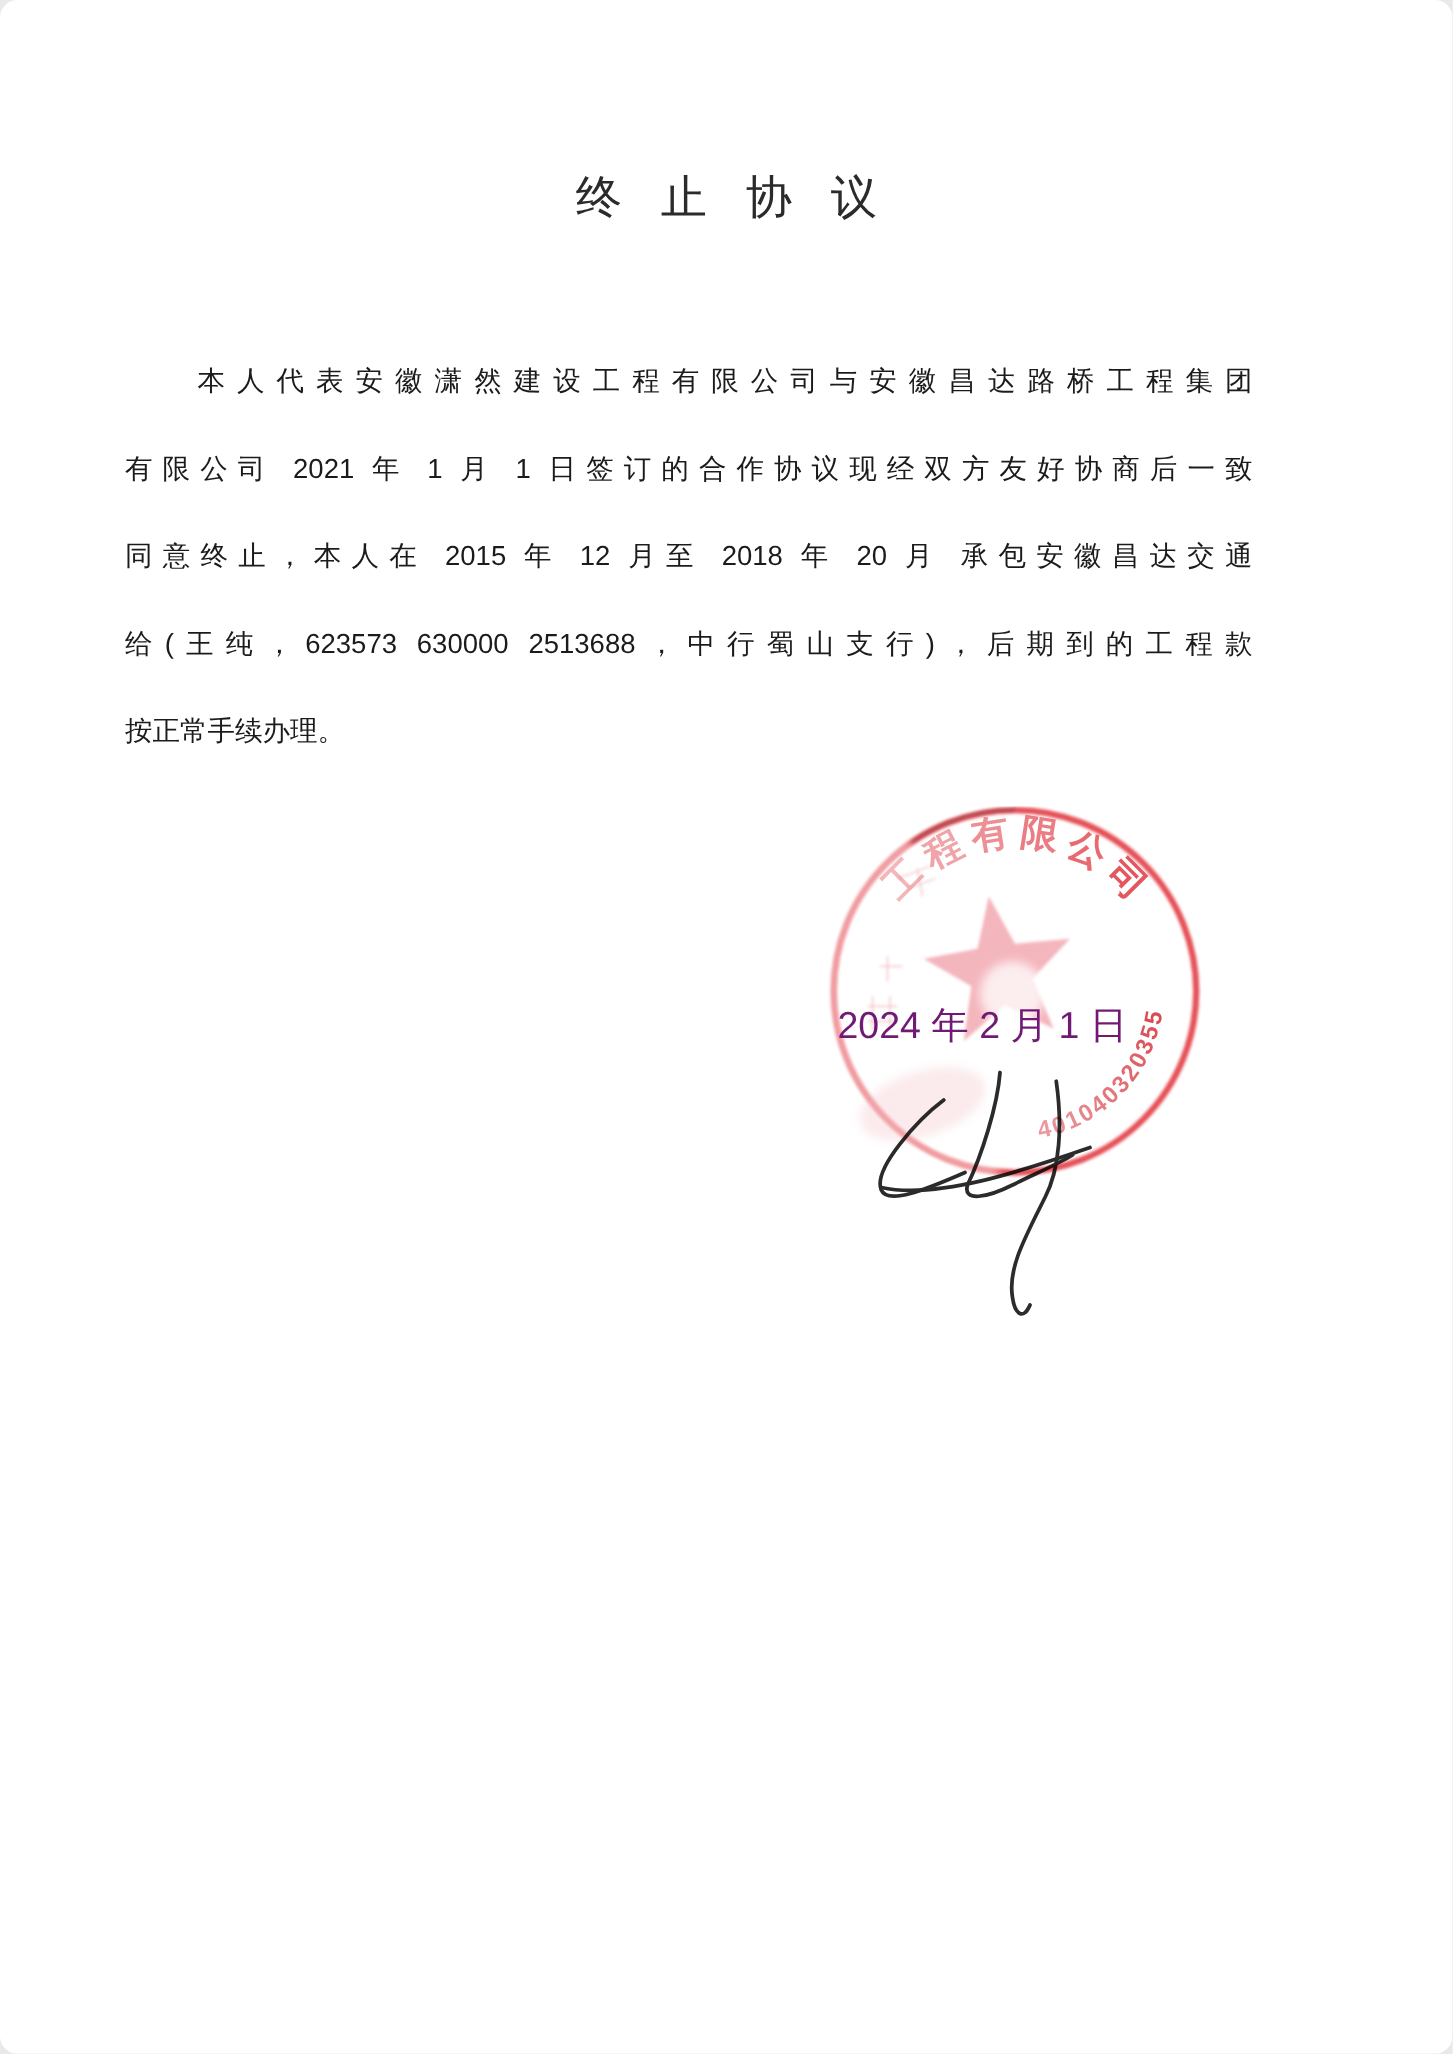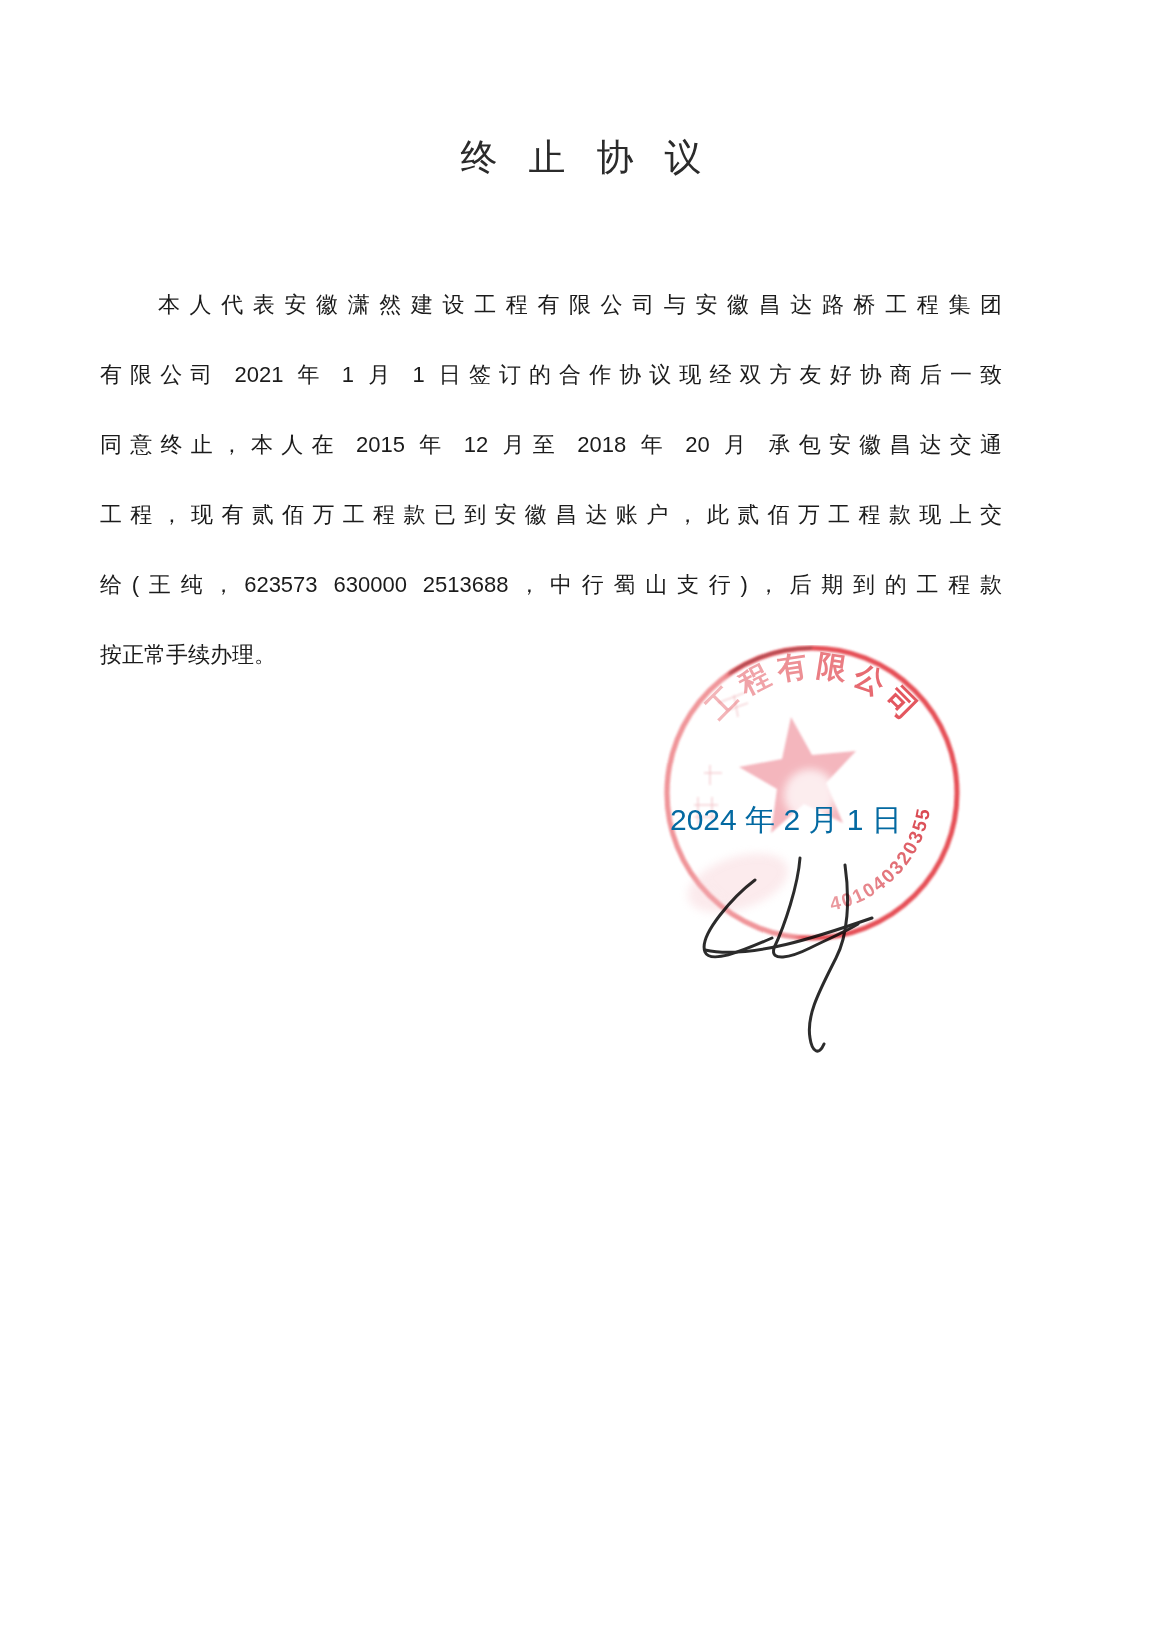--- a/index.html
+++ b/index.html
@@ -5,20 +5,21 @@
   html, body { margin: 0; padding: 0; background: #e9e9e9; }
   .page {
     position: relative;
     width: 1162px;
     height: 1643px;
     margin: 0 auto;
     background: #ffffff;
     overflow: hidden;
     font-family: "Liberation Sans", sans-serif;
     color: #1c1c1c;
+    border-radius: 14px;
   }
   .doc-title {
     position: absolute;
     top: 133px;
     left: 0;
     width: 100%;
     margin: 0;
     text-align: center;
     font-size: 37px;
     font-weight: 500;
@@ -42,21 +43,21 @@
     text-align-last: justify;
     white-space: normal;
   }
   .line.indent { text-indent: 58px; }
   .line.last { text-align-last: left; }
   .doc-date {
     position: absolute;
     left: 670px;
     top: 800px;
     font-size: 30px;
-    color: #0369a1;
+    color: #701a75;
     z-index: 4;
     white-space: nowrap;
   }
   .stamp {
     position: absolute;
     left: 660px;
     top: 645px;
     width: 310px;
     height: 310px;
     z-index: 2;
@@ -80,21 +81,20 @@
 <body>
 
 <div class="page">
 
   <h1 class="doc-title">终止协议</h1>
 
   <div class="doc-body">
     <div class="line indent">本人代表安徽潇然建设工程有限公司与安徽昌达路桥工程集团</div>
     <div class="line">有限公司 2021 年 1 月 1 日签订的合作协议现经双方友好协商后一致</div>
     <div class="line">同意终止，本人在 2015 年 12 月至 2018 年 20 月 承包安徽昌达交通</div>
-    <div class="line">工程，现有贰佰万工程款已到安徽昌达账户，此贰佰万工程款现上交</div>
     <div class="line">给(王纯，623573 630000 2513688，中行蜀山支行)，后期到的工程款</div>
     <div class="line last">按正常手续办理。</div>
   </div>
 
   <div class="doc-date">2024 年 2 月 1 日</div>
 
   <svg class="stamp" viewBox="0 0 310 310">
     <defs>
       <filter id="soft" x="-20%" y="-20%" width="140%" height="140%">
         <feGaussianBlur stdDeviation="1.3"></feGaussianBlur>

